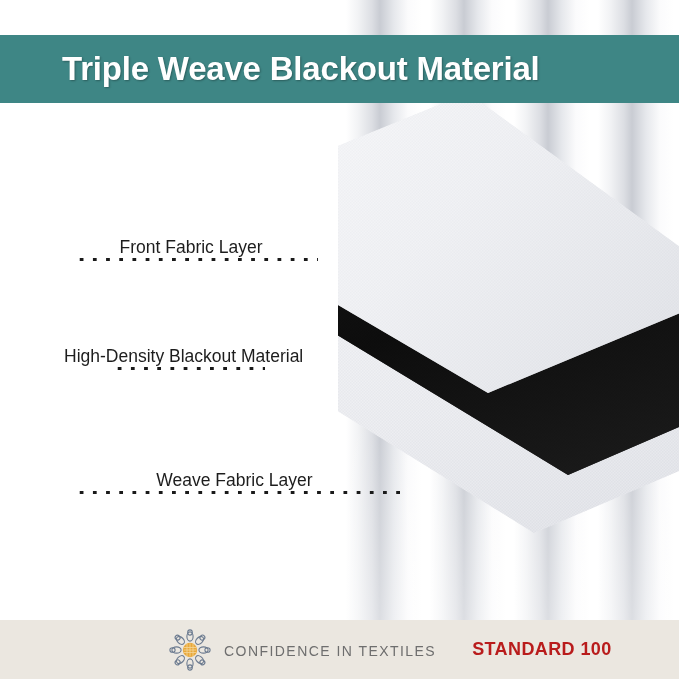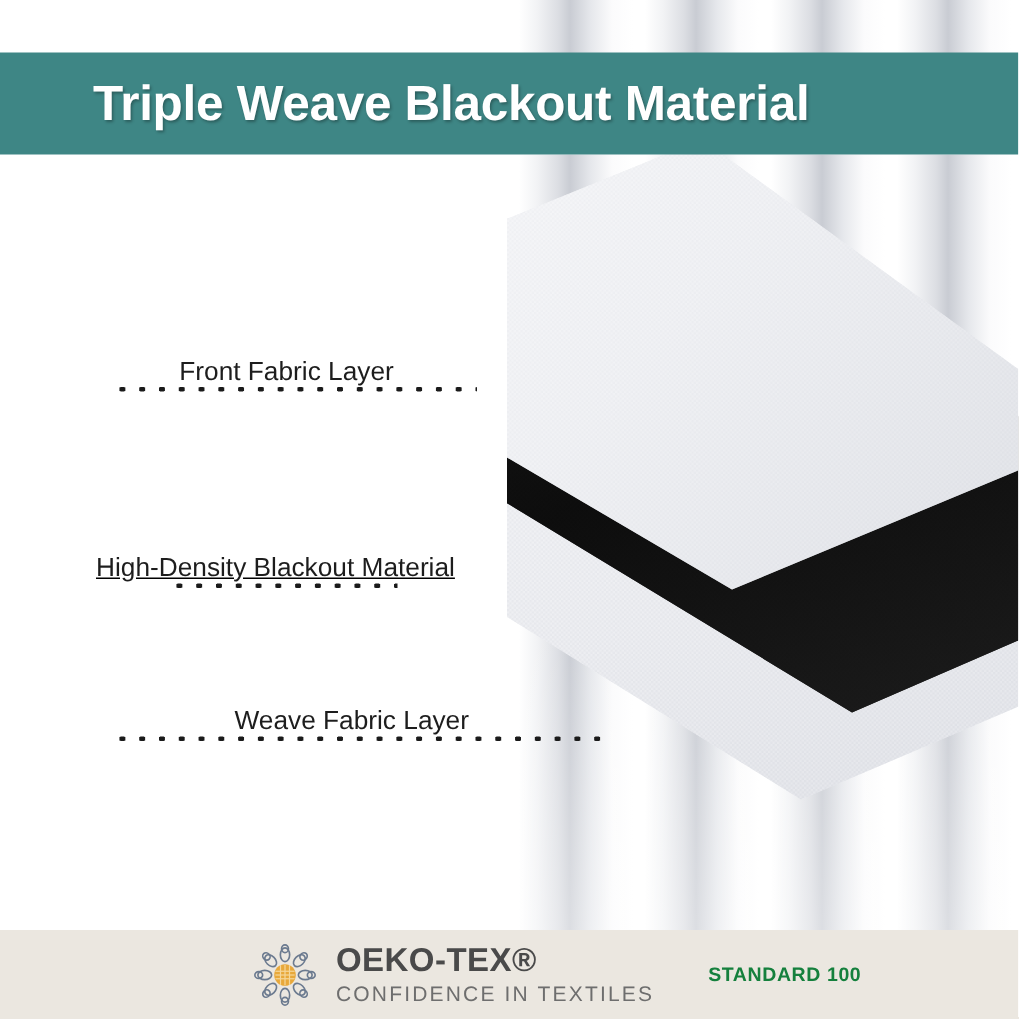--- a/index.html
+++ b/index.html
@@ -118,21 +118,21 @@
   .dot-leader {
     height: 5px;
     margin-left: 11px;
     background-image: radial-gradient(circle, #1a1a1a 1.9px, rgba(0,0,0,0) 2.2px);
     background-size: 13.2px 5px;
     background-repeat: repeat-x;
     background-position: left center;
   }
   #callout-front  { left: 64px; top: 237px; }
   #callout-front  .dot-leader { width: 243px; }
-  #callout-middle { left: 64px; top: 368px; text-decoration: underline; }
+  #callout-middle { left: 64px; top: 346px; }
   #callout-middle .dot-leader { width: 152px; }
   #callout-back   { left: 64px; top: 470px; }
   #callout-back   .dot-leader { width: 330px; }
 
   
   .footer {
     position: absolute;
     left: 0;
     top: 620px;
     width: 679px;
@@ -164,22 +164,22 @@
   .oeko-tagline {
     color: #6E6E6E;
     font-size: 14px;
     font-weight: normal;
     letter-spacing: 1.45px;
     margin-top: 2px;
     white-space: nowrap;
   }
   .oeko-standard {
     margin-left: 36px;
-    color: #15803d;
-    font-size: 13px;
+    color: #b91c1c;
+    font-size: 18px;
     font-weight: bold;
     letter-spacing: 0.4px;
     white-space: nowrap;
   }
 </style>
 </head>
 <body>
 
 <div id="infographic">
 
@@ -297,20 +297,19 @@
         <line x1="15.6" y1="19.5" x2="28.4" y2="19.5"></line>
         <line x1="15.6" y1="22" x2="28.4" y2="22"></line>
         <line x1="15.6" y1="24.5" x2="28.4" y2="24.5"></line>
         <line x1="19" y1="15.4" x2="19" y2="28.6"></line>
         <line x1="22" y1="15.4" x2="22" y2="28.6"></line>
         <line x1="25" y1="15.4" x2="25" y2="28.6"></line>
       </g>
     </svg>
 
     <div class="oeko-wordmark">
-      <div class="oeko-name">OEKO-TEX®</div>
       <div class="oeko-tagline">CONFIDENCE IN TEXTILES</div>
     </div>
 
     <div class="oeko-standard">STANDARD 100</div>
   </div>
 
 </div>
 
 </body></html>

